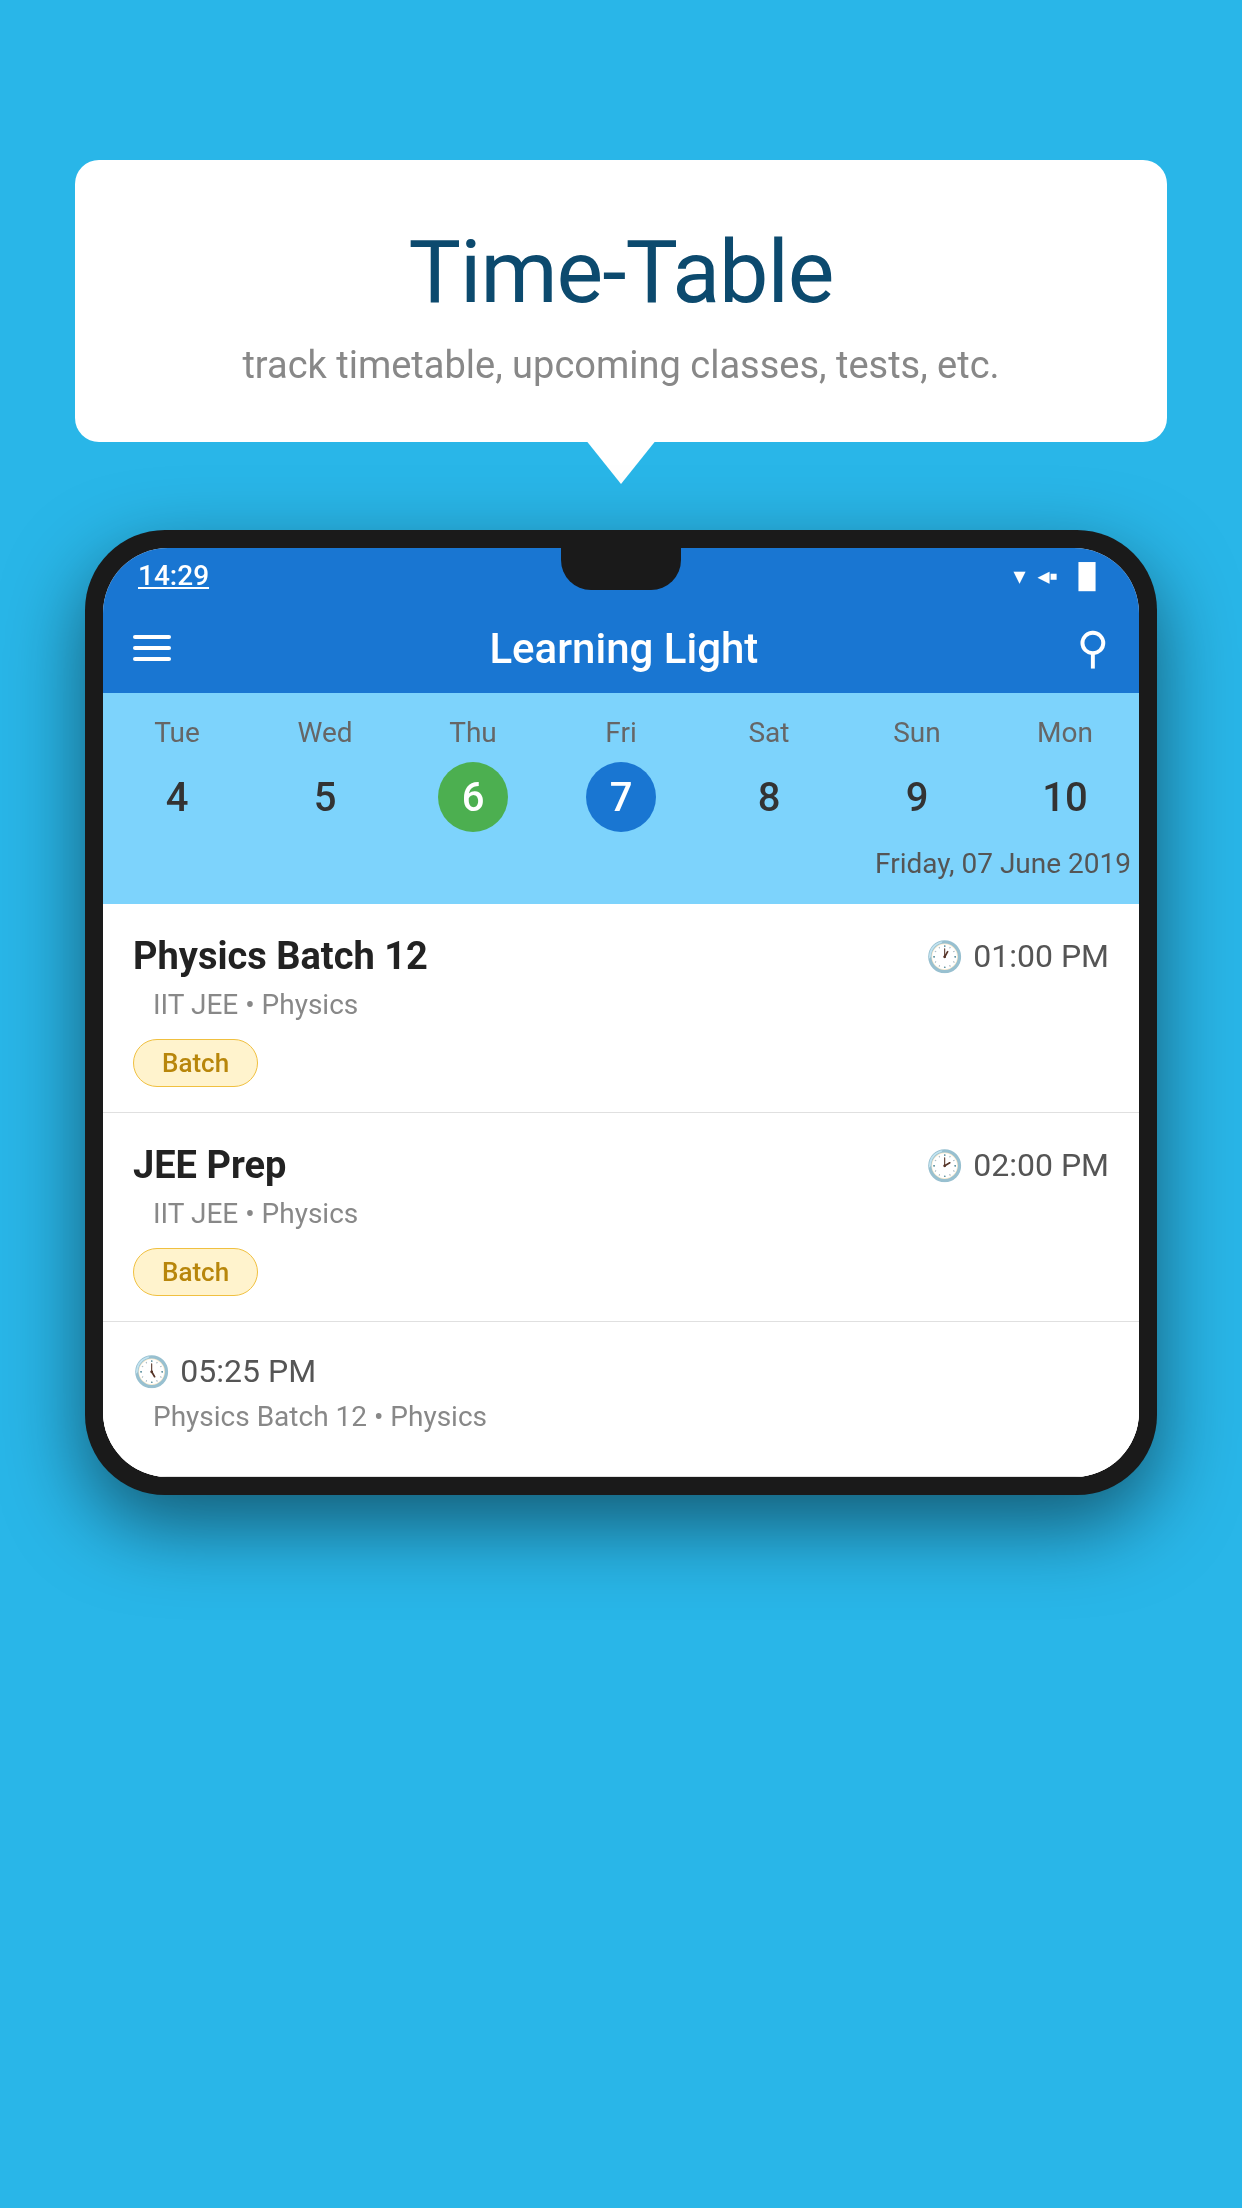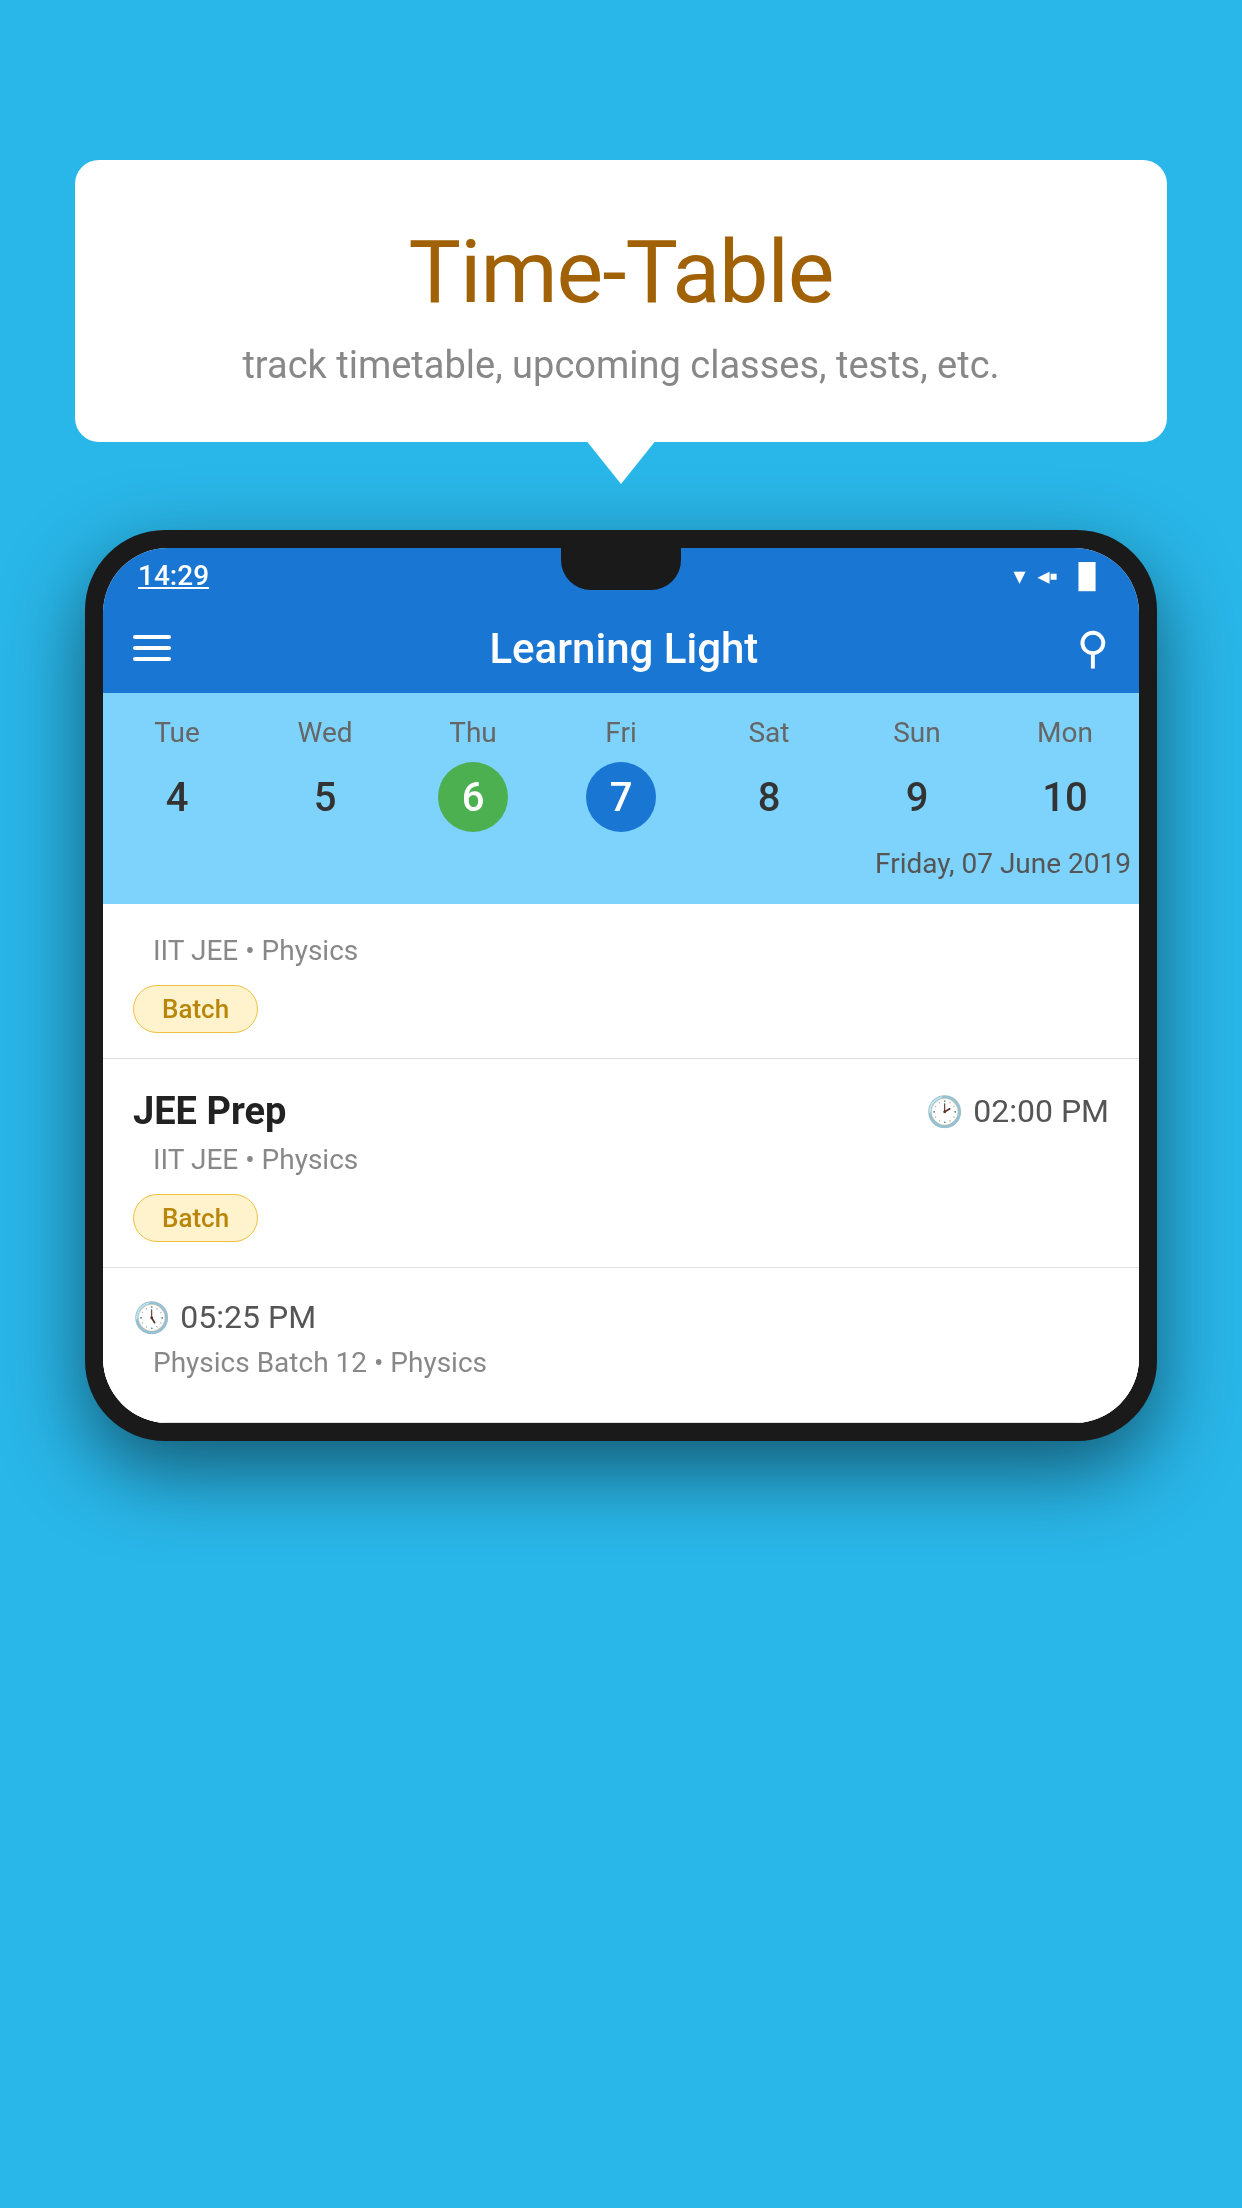--- a/index.html
+++ b/index.html
@@ -39,21 +39,21 @@
       width: 0;
       height: 0;
       border-left: 36px solid transparent;
       border-right: 36px solid transparent;
       border-top: 45px solid white;
     }
 
     .speech-bubble .title {
       font-size: 88px;
       font-weight: 400;
-      color: #a16207;
+      color: #0c4a6e;
       letter-spacing: -1px;
       margin-bottom: 20px;
     }
 
     .speech-bubble .subtitle {
       font-size: 38px;
       color: #888;
       font-weight: 400;
     }
 
@@ -328,20 +328,27 @@
           <div class="day-number">8</div>
           <div class="day-number">9</div>
           <div class="day-number">10</div>
         </div>
         <div class="selected-date">Friday, 07 June 2019</div>
       </div>
 
       <div class="schedule-container">
 
         <div class="schedule-item">
+          <div class="schedule-item-header">
+            <div class="schedule-title">Physics Batch 12</div>
+            <div class="schedule-time">
+              <span class="clock-icon">🕐</span>
+              <span>01:00 PM</span>
+            </div>
+          </div>
           <div class="schedule-subtitle">IIT JEE • Physics</div>
           <div class="batch-badge">Batch</div>
         </div>
 
         <div class="schedule-item">
           <div class="schedule-item-header">
             <div class="schedule-title">JEE Prep</div>
             <div class="schedule-time">
               <span class="clock-icon">🕑</span>
               <span>02:00 PM</span>

